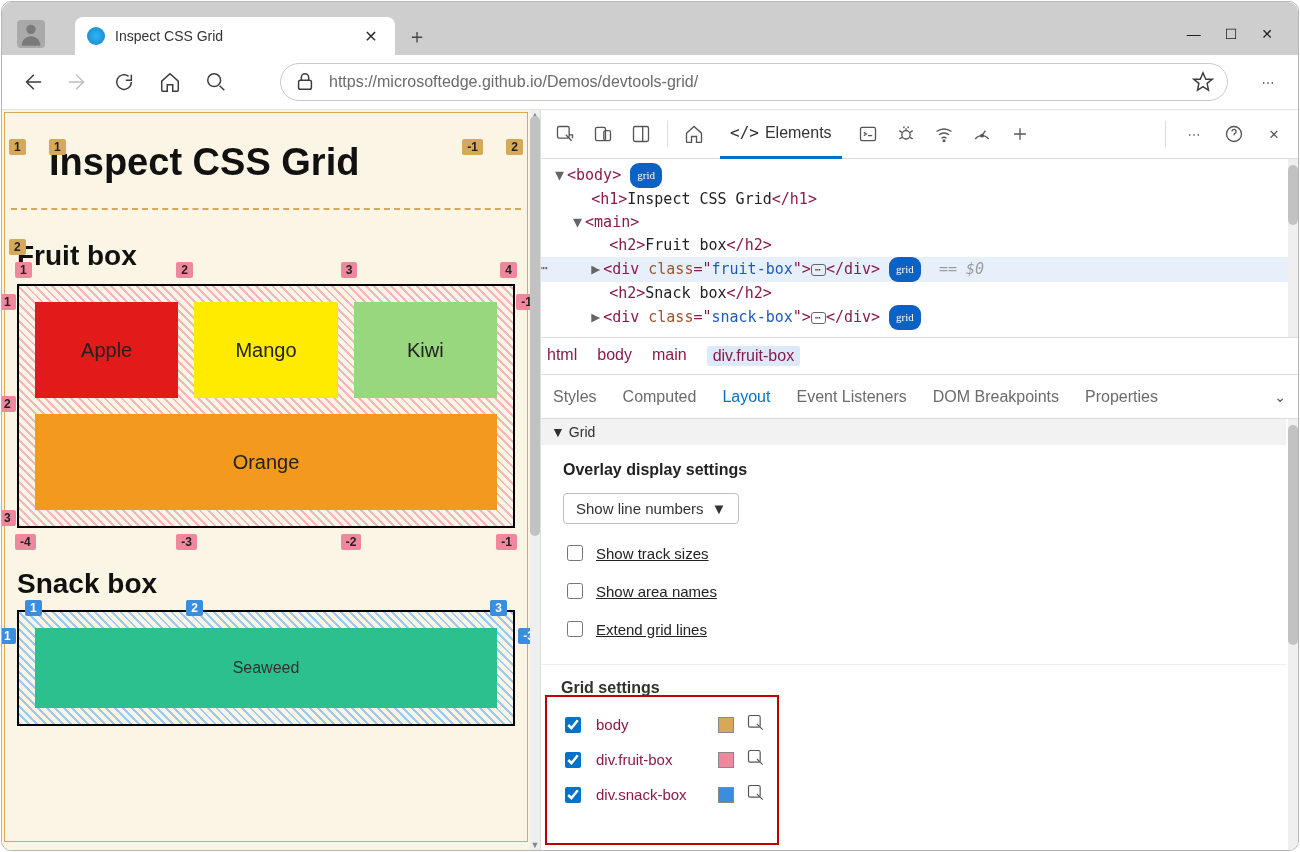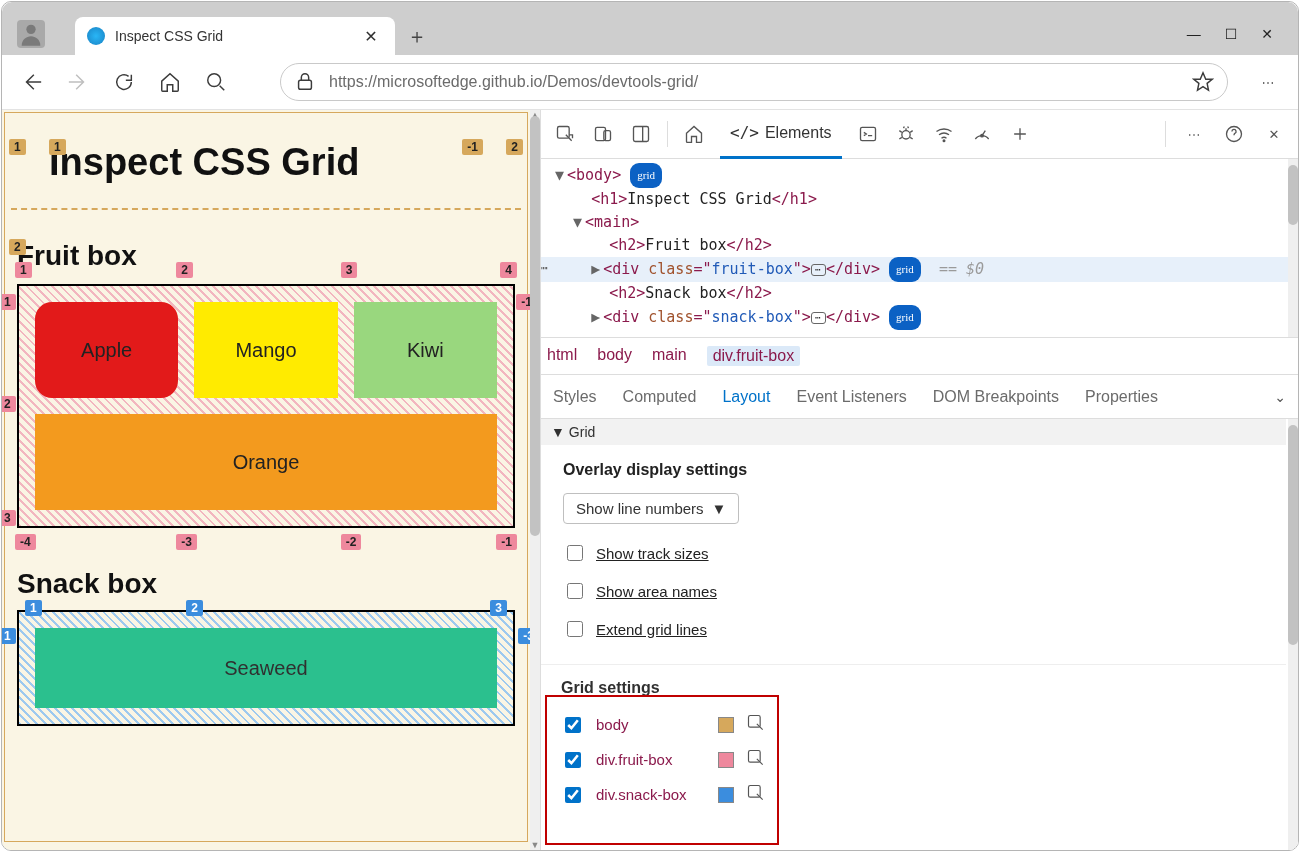--- a/index.html
+++ b/index.html
@@ -38,28 +38,28 @@
   .page-inner { position: relative; }
   .page h1 { margin: 24px 0 8px 40px; font-size: 38px; font-weight: 800; color: #111; }
   .page h2 { margin: 30px 0 8px 8px; font-size: 28px; font-weight: 800; color: #111; }
   .dashed-line { border-top: 2px dashed var(--orange-marker); margin: 24px 2px 0 2px; }
 
   .body-frame { position:absolute; inset:2px 2px auto 2px; border: 1px solid var(--orange-marker); height: 730px; pointer-events:none; }
 
   .fruit-wrap { position: relative; margin: 12px 8px 0 8px; }
   .fruit-grid { position:relative; display:grid; grid-template-columns: 1fr 1fr 1fr; gap: 16px; border: 2px solid #000; background: repeating-linear-gradient(45deg, #F2B6BF 0 2px, transparent 2px 6px); padding: 16px; }
   .fruit-grid .cell { display:flex; align-items:center; justify-content:center; font-size: 20px; color:#222; height: 96px; }
-  .apple { background: #E21A1A; border-radius: 17px; }
+  .apple { background: #E21A1A; }
   .kiwi { background: #99D77E; }
   .mango { background: #FFEB00; }
   .orange { background: #F39A1E; grid-column: 1 / span 3; }
 
   .snack-wrap { position:relative; margin: 10px 8px 0 8px; }
   .snack-grid { display:grid; grid-template-columns: 1fr 1fr 1fr; gap:16px; border:2px solid #000; padding:16px; background: repeating-linear-gradient(45deg, #9DC9EF 0 2px, transparent 2px 6px); }
-  .snack-grid .cell { height: 80px; display:flex; align-items:center; justify-content:center; font-size:20px; }
+  .snack-grid .cell { height: 80px; display:flex; align-items:center; justify-content:center; font-size:16px; }
   .seaweed { background:#2BC08E; grid-column: 1 / span 3; }
 
   .num { position:absolute; font-size: 12px; font-weight: 600; padding: 1px 5px; border-radius: 2px; line-height: 14px; z-index: 3; }
   .n-orange { background: var(--orange-marker); color:#222; }
   .n-pink { background: var(--pink-marker); color:#222; }
   .n-blue { background: var(--blue-marker); color:#fff; }
 
   
   .devtools { flex:1; display:flex; flex-direction:column; border-left:1px solid #ddd; background:#fff; min-width:0; }
   .dt-top { height:49px; border-bottom:1px solid #ddd; display:flex; align-items:center; padding:0 12px; gap:14px; }

